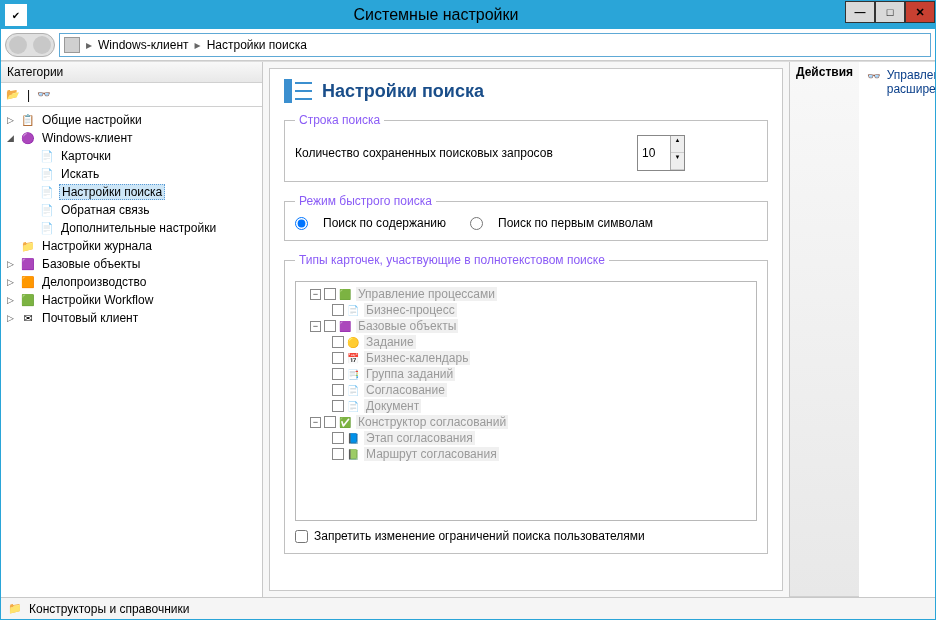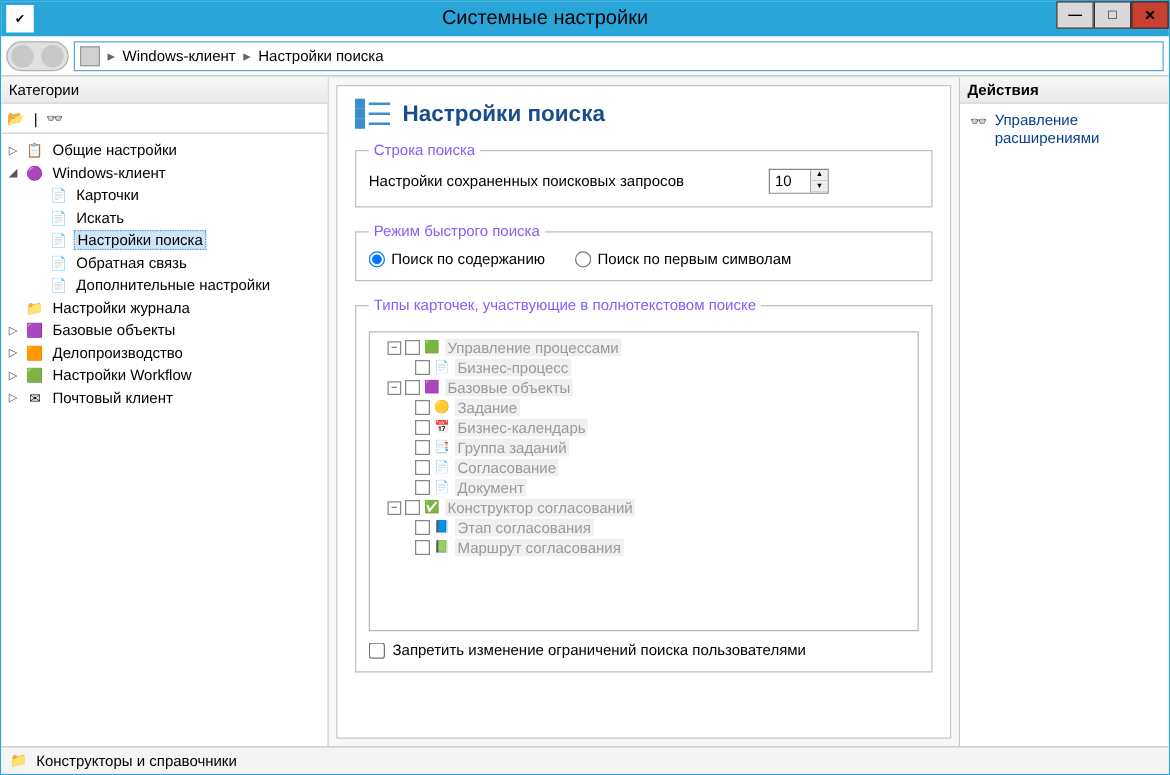--- a/index.html
+++ b/index.html
@@ -215,21 +215,21 @@
     color: #8b5cf6;
   }
   .row-flex {
     display: flex;
     align-items: center;
     gap: 12px;
   }
   .numbox {
     display: flex;
     border: 1px solid #888;
-    height: 20px;
+    height: 36px;
   }
   .numbox input {
     width: 32px;
     border: none;
     padding: 0 4px;
     font-size: 12px;
     text-align: left;
   }
   .numbox .spin {
     width: 14px;
@@ -246,21 +246,21 @@
     line-height: 8px;
   }
   .radio-row {
     display: flex;
     align-items: center;
     gap: 24px;
   }
   .radio-row label, .check-row label {
     display: flex;
     align-items: center;
-    gap: 5px;
+    gap: 15px;
   }
   .card-tree-box {
     border: 1px solid #b8b8b8;
     background: #fff;
     height: 240px;
     overflow: auto;
     margin-top: 6px;
     padding: 4px 2px;
   }
   .ctnode {
@@ -297,25 +297,25 @@
   .ctnode .clbl { padding: 0 2px; }
   .cti1 { padding-left: 12px; }
   .cti2 { padding-left: 34px; }
   .check-row {
     display: flex;
     align-items: center;
     gap: 6px;
     margin-top: 8px;
   }
   .rightpane {
-    width: 168px;
+    width: 146px;
     border-left: 1px solid #c8c8c8;
     background: #fff;
     display: flex;
-    flex-direction: column;
+    flex-direction: row;
   }
   .rightpane .rphdr {
     padding: 3px 6px;
     background: linear-gradient(#f8f8f8,#e8e8e8);
     border-bottom: 1px solid #d0d0d0;
     font-weight: bold;
   }
   .rightpane .rplink {
     display: flex;
     gap: 6px;
@@ -447,21 +447,21 @@
                 <span class="chk"></span>
                 <span class="line"></span>
               </span>
           </span>
           <span>Настройки поиска</span>
         </div>
 
         <fieldset>
           <legend>Строка поиска</legend>
           <div class="row-flex">
-            <span>Настройки сохраненных поисковых запросов</span>
+            <span>Количество сохраненных поисковых запросов</span>
             <div style="flex:1"></div>
             <div class="numbox">
               <input type="text" value="10" style="">
               <div class="spin">
                 <div>▲</div>
                 <div>▼</div>
               </div>
             </div>
             <div style="width:60px"></div>
           </div>

